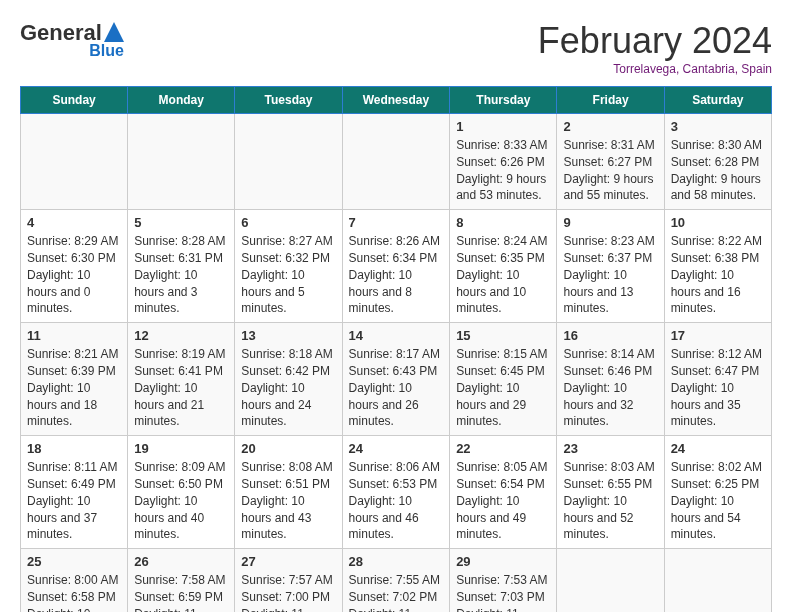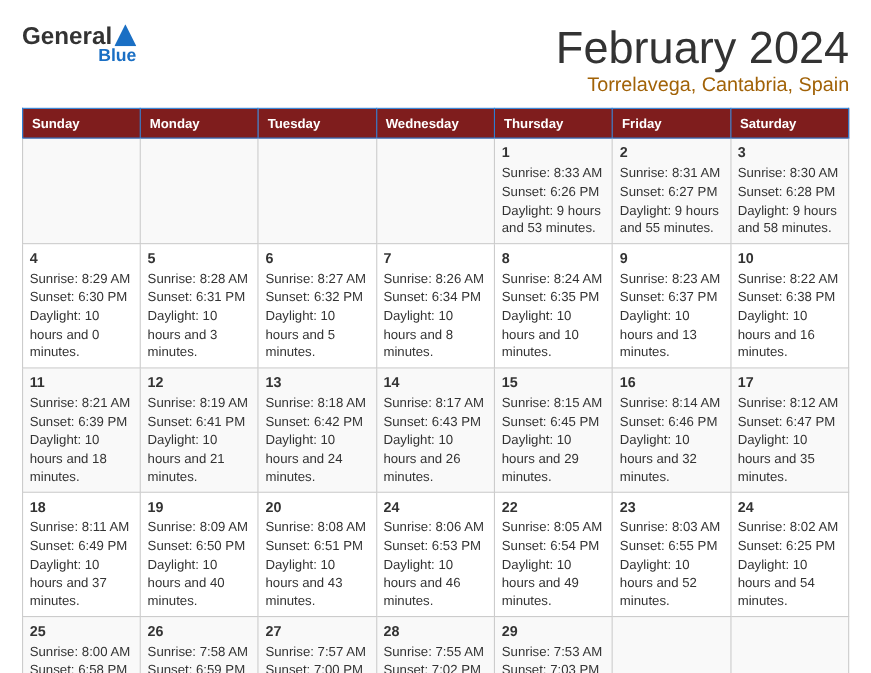--- a/index.html
+++ b/index.html
@@ -20,37 +20,37 @@
       display: flex;
       flex-direction: column;
       align-items: flex-end;
     }
     .logo-general { color: #333; }
     .logo-blue { color: #1a6fc4; }
     .title-block {
       text-align: right;
     }
     .month-title {
-      font-size: 41px;
+      font-size: 36px;
       font-weight: normal;
       color: #333;
     }
     .subtitle {
-      font-size: 18px;
-      color: #a16207;
+      font-size: 12px;
+      color: #701a75;
     }
     table {
       width: 100%;
       border-collapse: collapse;
       font-size: 11px;
     }
     thead tr th {
-      background-color: #7f1d1d;
+      background-color: #0f766e;
       color: #fff;
-      text-align: left;
+      text-align: center;
       padding: 6px 8px;
       font-size: 12px;
       font-weight: bold;
       border: 1px solid #2d7dd2;
     }
     tbody tr td {
       border: 1px solid #ccc;
       vertical-align: top;
       padding: 5px 6px;
       height: 90px;

